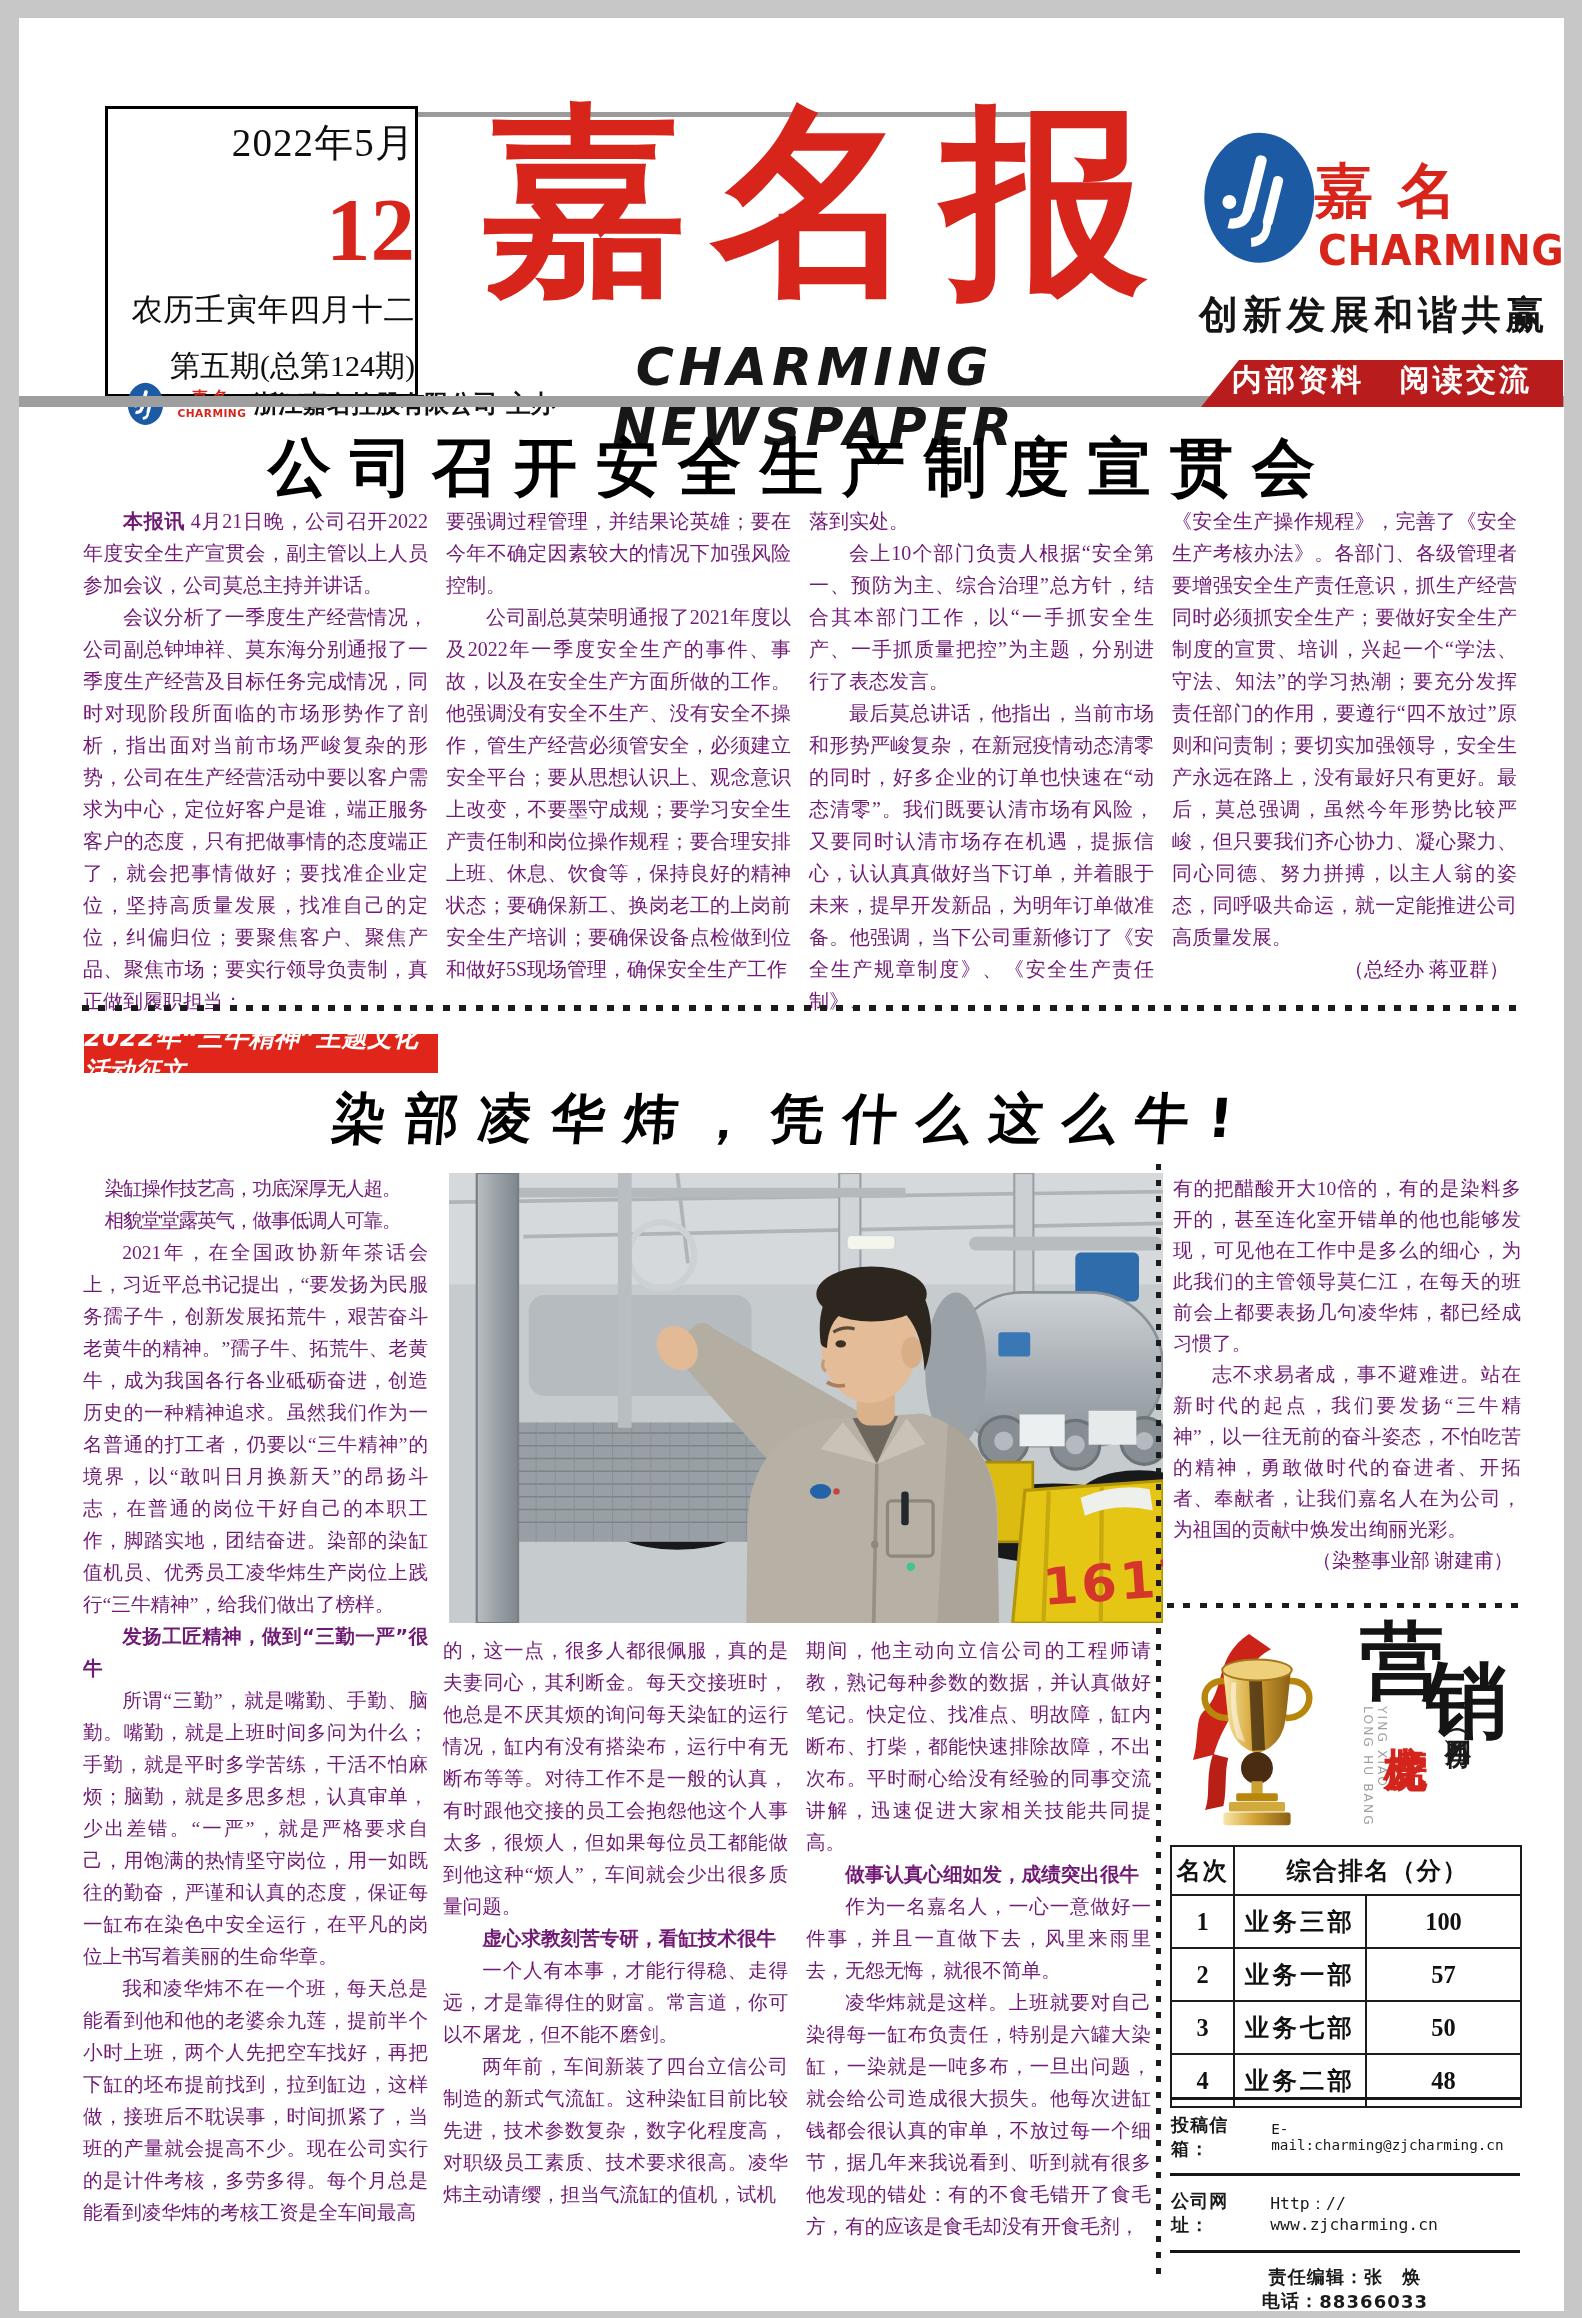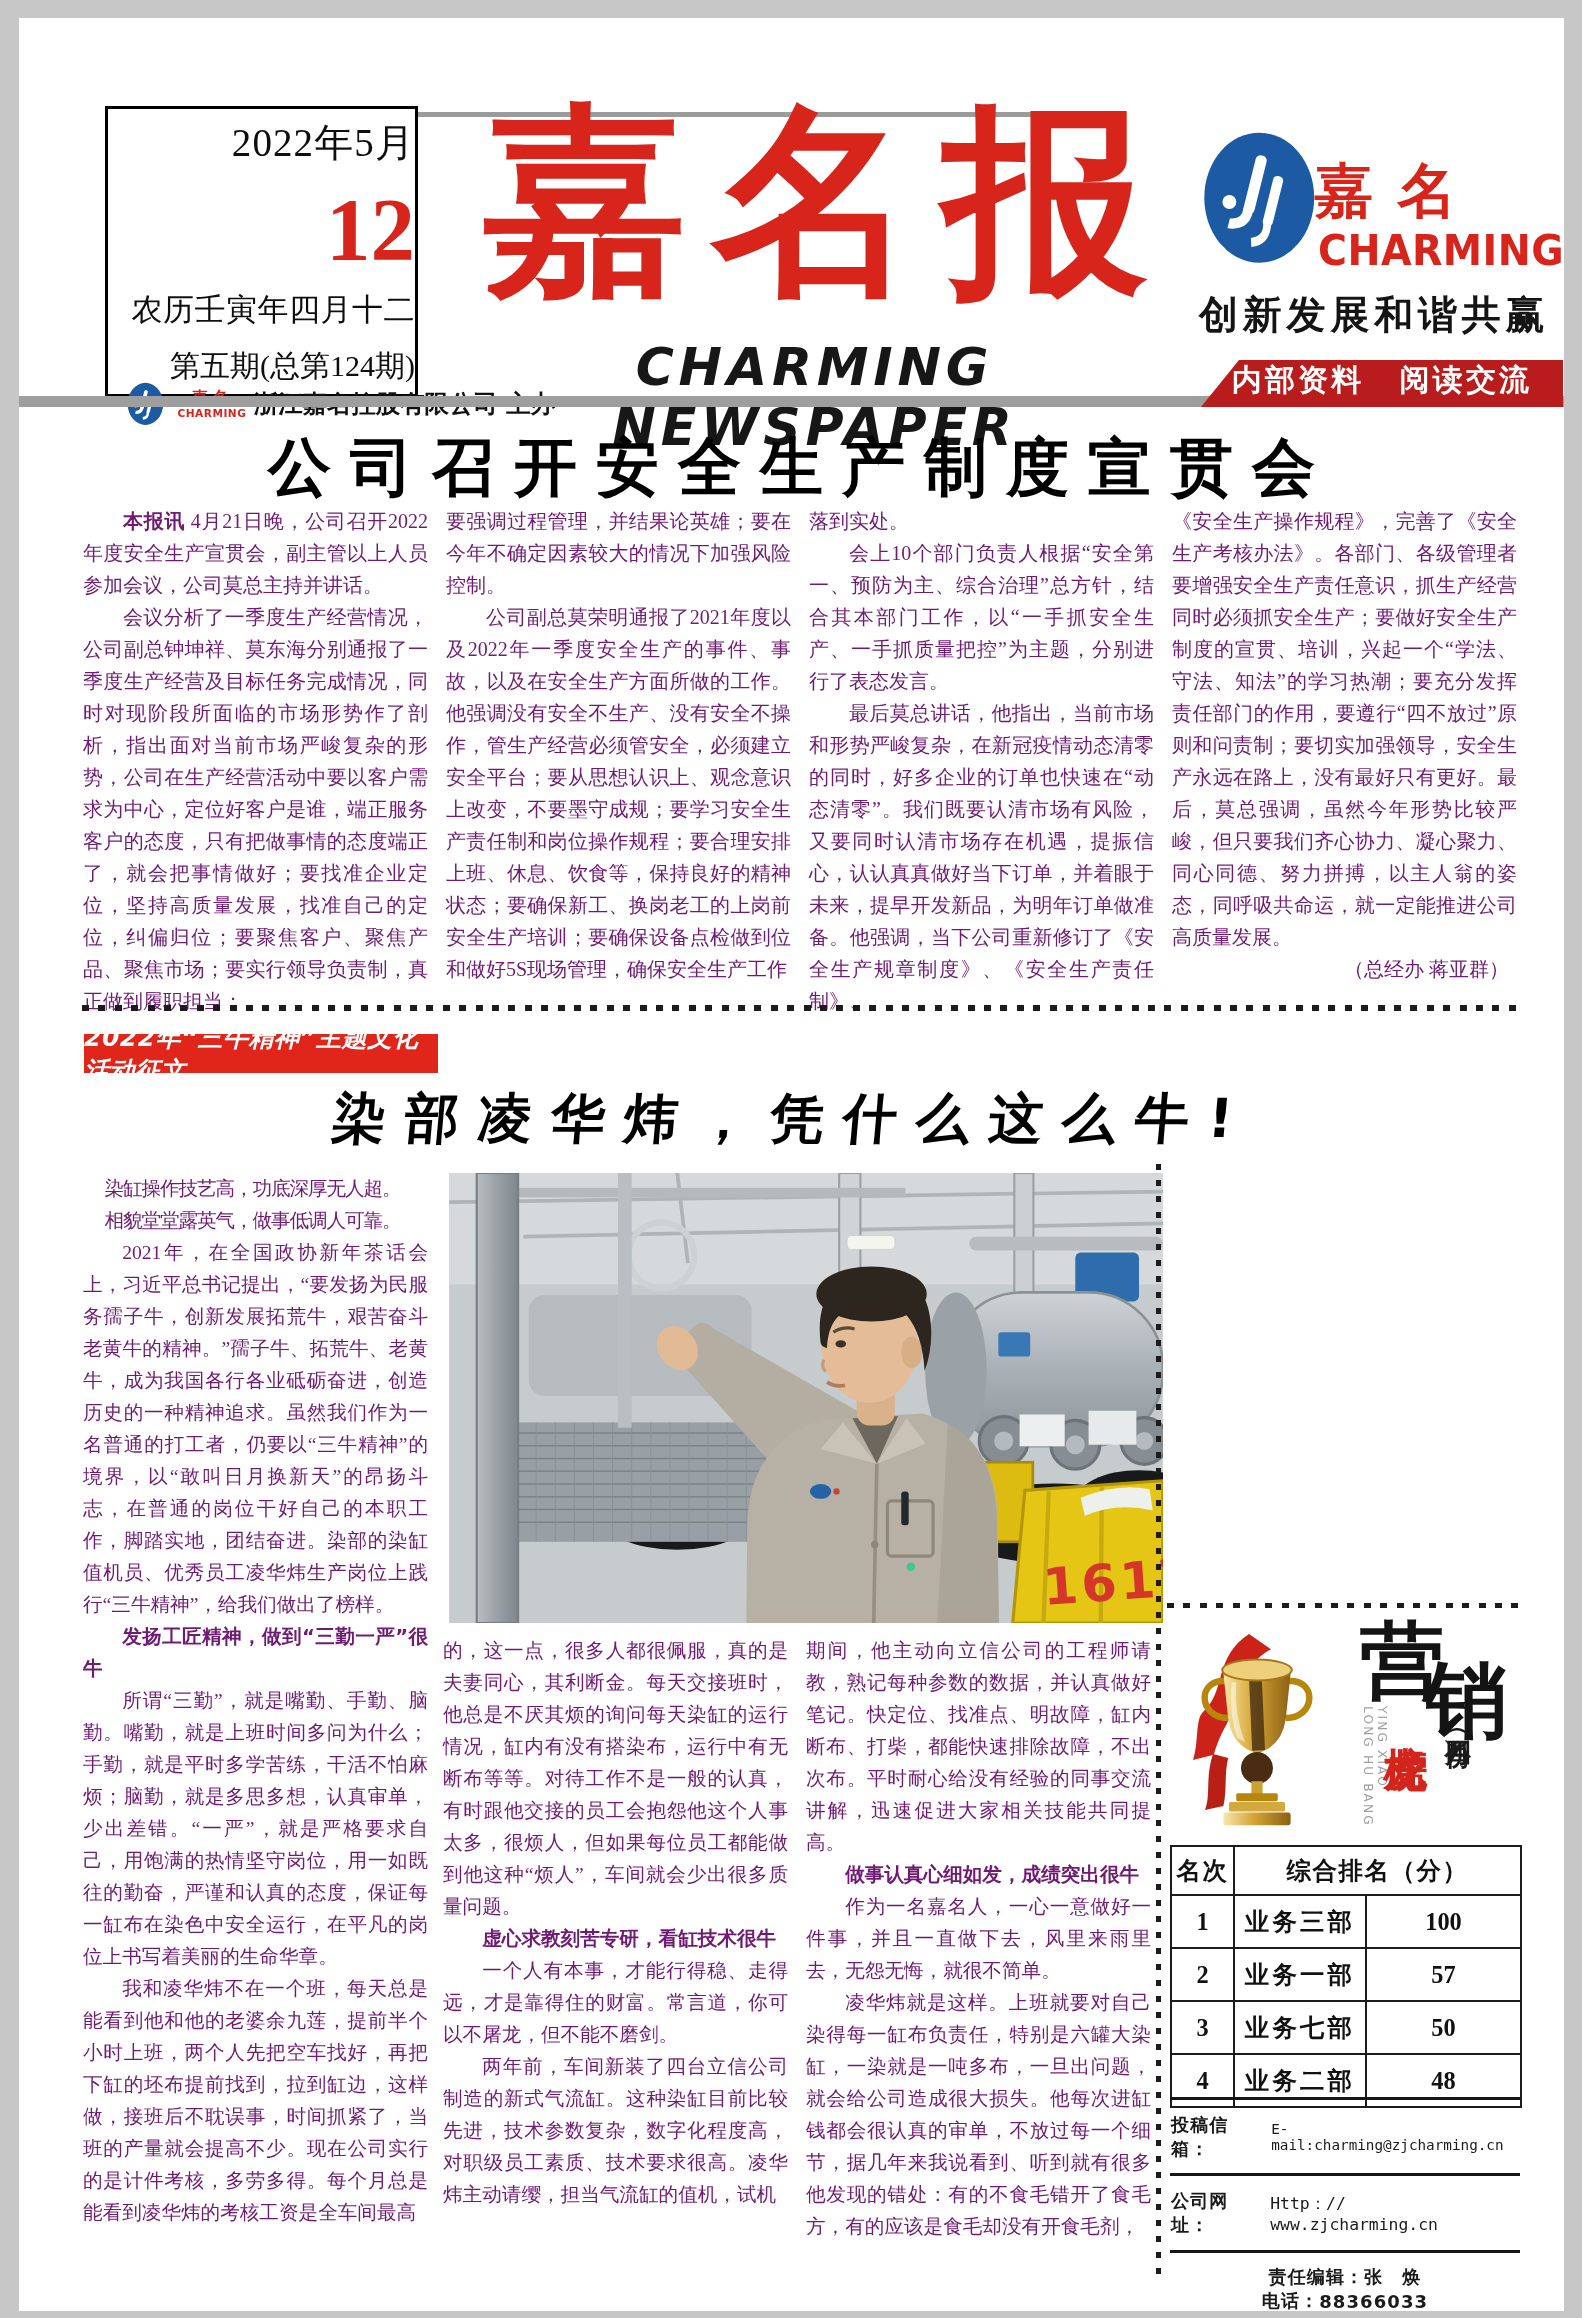--- a/index.html
+++ b/index.html
@@ -295,20 +295,25 @@
 
   <div class="abs col a2col" style="left:787px;top:1617px;">
     <p class="noindent">期间，他主动向立信公司的工程师请教，熟记每种参数的数据，并认真做好笔记。快定位、找准点、明故障，缸内断布、打柴，都能快速排除故障，不出次布。平时耐心给没有经验的同事交流讲解，迅速促进大家相关技能共同提高。</p>
     <p class="subhead">做事认真心细如发，成绩突出很牛</p>
     <p>作为一名嘉名人，一心一意做好一件事，并且一直做下去，风里来雨里去，无怨无悔，就很不简单。</p>
     <p>凌华炜就是这样。上班就要对自己染得每一缸布负责任，特别是六罐大染缸，一染就是一吨多布，一旦出问题，就会给公司造成很大损失。他每次进缸钱都会很认真的审单，不放过每一个细节，据几年来我说看到、听到就有很多他发现的错处：有的不食毛错开了食毛方，有的应该是食毛却没有开食毛剂，</p>
   </div>
 
   <div class="abs dotted-v" style="left:1137px;top:1146px;height:1114px;"></div>
 
+  <div class="abs col a2col" style="left:1154px;top:1155px;width:348px;line-height:31px;">
+    <p class="noindent">有的把醋酸开大10倍的，有的是染料多开的，甚至连化室开错单的他也能够发现，可见他在工作中是多么的细心，为此我们的主管领导莫仁江，在每天的班前会上都要表扬几句凌华炜，都已经成习惯了。</p>
+    <p>志不求易者成，事不避难进。站在新时代的起点，我们要发扬“三牛精神”，以一往无前的奋斗姿态，不怕吃苦的精神，勇敢做时代的奋进者、开拓者、奉献者，让我们嘉名人在为公司，为祖国的贡献中焕发出绚丽光彩。</p>
+    <p class="sig">（染整事业部 谢建甫）</p>
+  </div>
 
   <div class="abs dotted-h" style="left:1148px;top:1585px;width:354px;height:5.3px;"></div>
 
   <div class="abs" style="left:1151px;top:1595px;width:353px;height:228px;">
     <svg class="abs" style="left:2.1px;top:8.5px" width="170" height="208" viewBox="0 0 340 520">
       <defs>
         <linearGradient id="goldg" x1="0" y1="0" x2="1" y2="0">
           <stop offset="0" stop-color="#f7e7a8"></stop>
             <stop offset=".45" stop-color="#d6a434"></stop>
             <stop offset="1" stop-color="#8a5f14"></stop>

